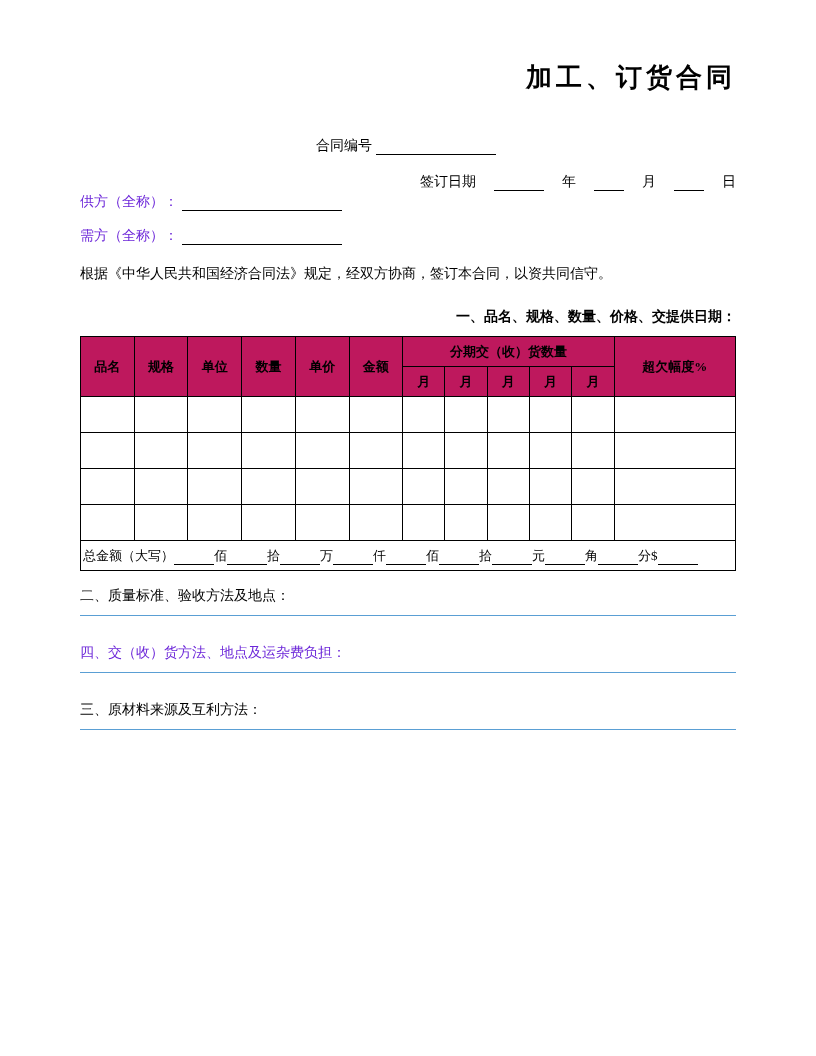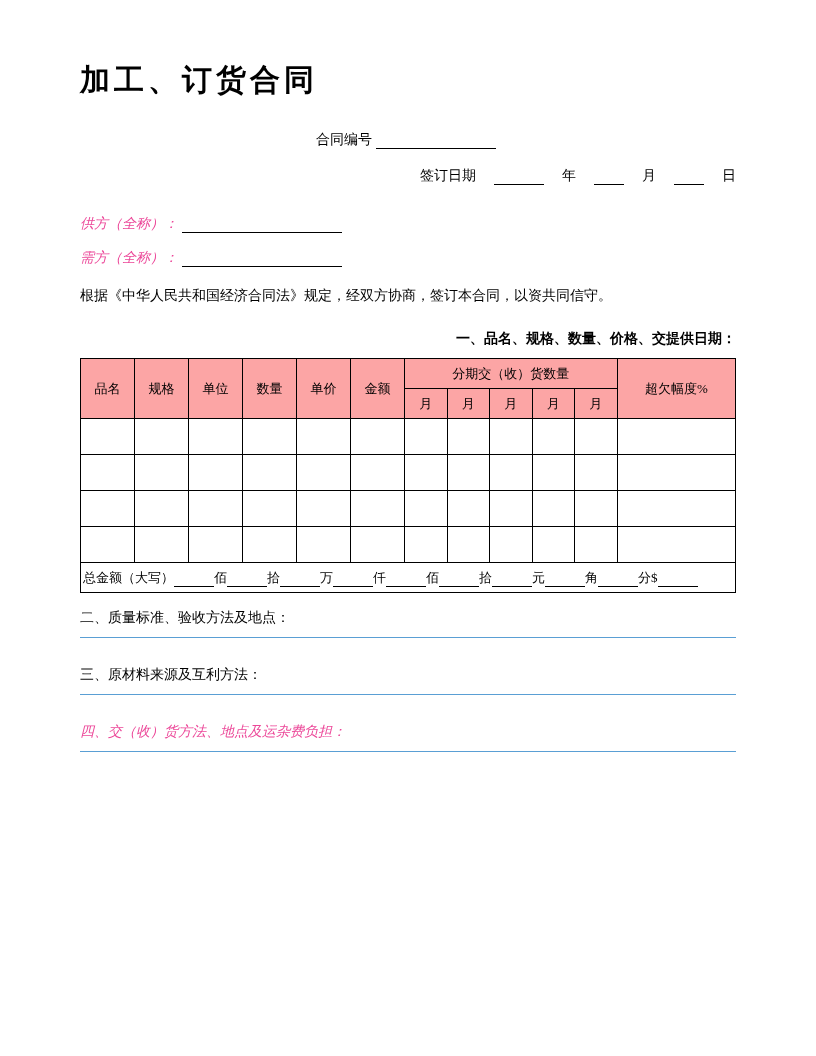--- a/index.html
+++ b/index.html
@@ -6,45 +6,45 @@
     body {
       width: 816px;
       min-height: 1056px;
       background: #fff;
       font-family: "SimSun", "宋体", serif;
       font-size: 14px;
       color: #000;
       padding: 60px 80px;
     }
     .title {
-      text-align: left;
-      font-size: 30px;
+      text-align: right;
+      font-size: 26px;
       font-weight: bold;
-      margin-bottom: 30px;
+      margin-bottom: 42px;
       letter-spacing: 4px;
     }
     .contract-number-row {
       display: flex;
       align-items: center;
       margin-bottom: 18px;
       justify-content: center;
     }
     .label-text { white-space: nowrap; }
     .underline-field {
       border-bottom: 1px solid #000;
       display: inline-block;
       min-width: 120px;
       height: 18px;
       margin: 0 4px;
     }
     .sign-date-row {
       display: flex;
       justify-content: flex-end;
       align-items: flex-start;
-      margin-bottom: 30px;
+      margin-bottom: 2px;
       gap: 16px;
     }
     .sign-date-row .underline-short {
       border-bottom: 1px solid #000;
       display: inline-block;
       width: 50px;
       height: 18px;
       margin: 0 2px;
     }
     .sign-date-row .underline-medium {
@@ -65,37 +65,37 @@
     .intro-text {
       line-height: 1.8;
       margin-bottom: 22px;
     }
     .section-title {
       font-weight: bold;
       margin-bottom: 10px;
       padding-left: 20px;
       text-align: right;
     }
-    .blue-text { color: #ec4899; font-style: italic; }
+    .blue-text { color: #6d28d9; }
     table {
       border-collapse: collapse;
       width: 100%;
       margin-bottom: 16px;
     }
     table td, table th {
       border: 1px solid #000;
       text-align: center;
       vertical-align: middle;
       padding: 4px 2px;
       font-size: 13px;
       height: 30px;
     }
     .header-row td {
-      font-weight: normal;
-      background: #fca5a5;
+      font-weight: bold;
+      background: #be185d;
     }
     .data-row td {
       height: 36px;
     }
     .total-inner {
       display: flex;
       align-items: center;
       flex-wrap: nowrap;
     }
     .total-underline {
@@ -258,22 +258,22 @@
       </tr>
     </tbody>
   </table>
 
   <div class="section-block">
     <div class="section-block-title">二、质量标准、验收方法及地点：</div>
     <hr class="divider-line">
   </div>
 
   <div class="section-block">
+    <div class="section-block-title blue-text">四、交（收）货方法、地点及运杂费负担：</div>
+    <hr class="divider-line">
+  </div>
+
+  <div class="section-block">
     <div class="section-block-title">三、原材料来源及互利方法：</div>
     <hr class="divider-line">
   </div>
 
-  <div class="section-block">
-    <div class="section-block-title blue-text">四、交（收）货方法、地点及运杂费负担：</div>
-    <hr class="divider-line">
-  </div>
-
 </div>
 
 </body></html>

